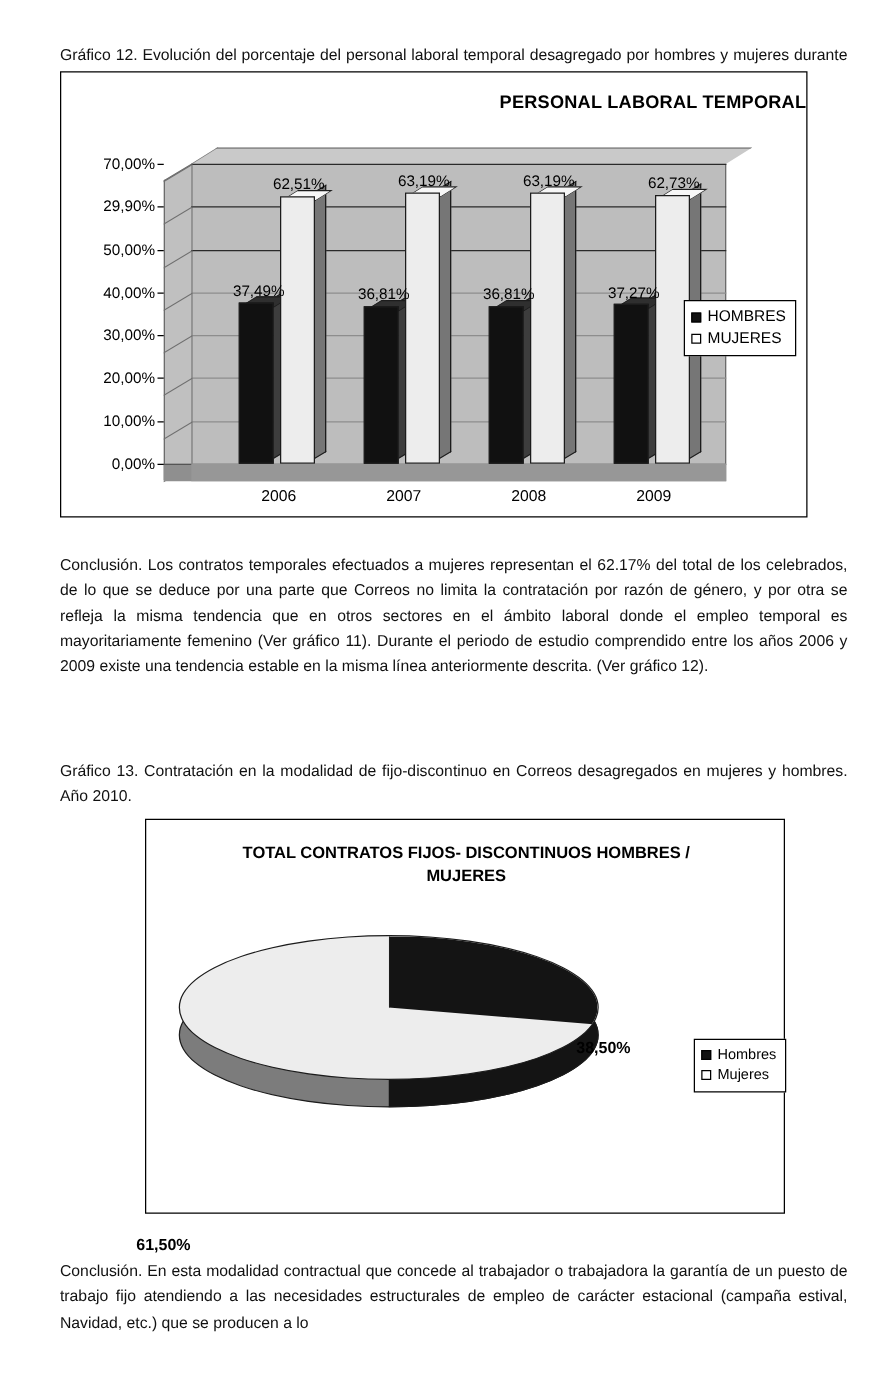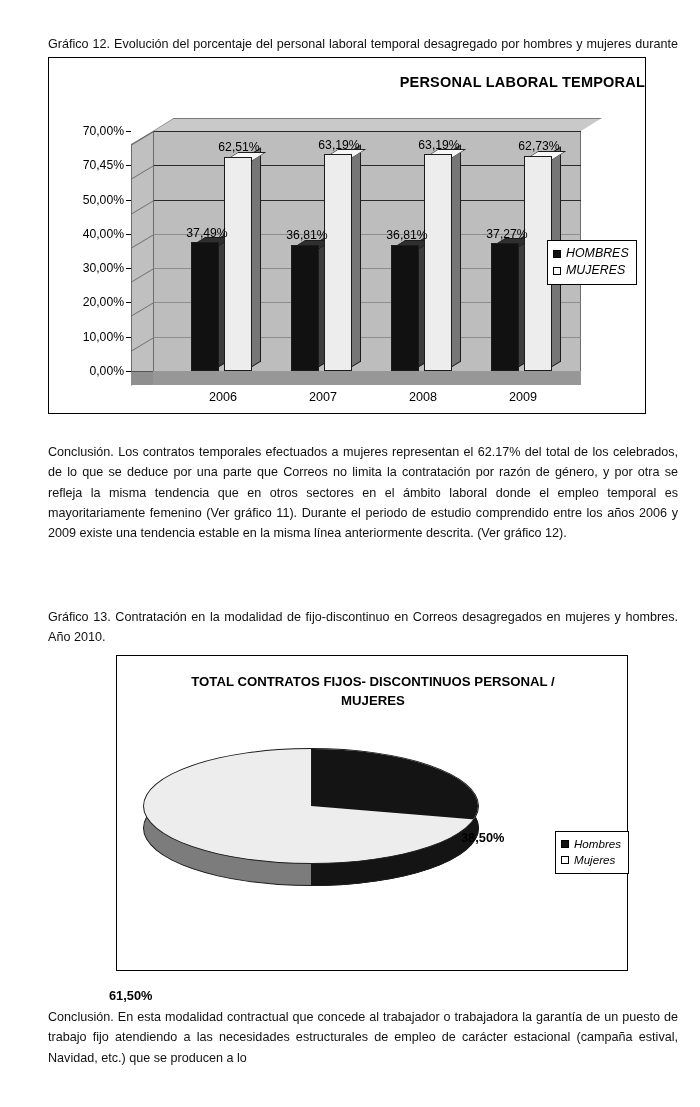--- a/index.html
+++ b/index.html
@@ -145,21 +145,21 @@
   }
 
   .legend-box {
     position: absolute;
     border: 1px solid #000;
     background: #fff;
     padding: 4px 7px 5px 5px;
     font-size: 12.4px;
     line-height: 17px;
   }
-  .legend-row { display: flex; align-items: center; white-space: nowrap; font-style: italic; }
+  .legend-row { display: flex; align-items: center; white-space: nowrap; }
   .swatch {
     display: inline-block; width: 8px; height: 8px;
     margin-right: 5px;
     border: 1px solid #000;
   }
   .swatch.black { background: #111; }
   .swatch.white { background: #fff; }
 
   
   #pie-figure { left: 116px; top: 655px; width: 512px; height: 316px; }
@@ -245,21 +245,21 @@
       <div class="grid-diag" style="top:115.9px;"></div>
       <div class="grid-diag" style="top:150.1px;"></div>
       <div class="grid-diag" style="top:184.4px;"></div>
       <div class="grid-diag" style="top:218.7px;"></div>
       <div class="grid-diag" style="top:253px;"></div>
 
       <div class="floor"></div>
       <div class="floor-inner"></div>
 
       <div class="ytick" style="top:13px;">70,00%</div>
-      <div class="ytick" style="top:47.3px;">70,45%</div>
+      <div class="ytick" style="top:47.3px;">29,90%</div>
       <div class="ytick" style="top:81.6px;">50,00%</div>
       <div class="ytick" style="top:115.9px;">40,00%</div>
       <div class="ytick" style="top:150.1px;">30,00%</div>
       <div class="ytick" style="top:184.4px;">20,00%</div>
       <div class="ytick" style="top:218.7px;">10,00%</div>
       <div class="ytick" style="top:253px;">0,00%</div>
 
       <div class="bar3d men" style="left:60px;  width:28px; height:128.6px;">
         <div class="side"></div>
         <div class="top"></div>
@@ -335,21 +335,21 @@
     <p class="body-text indent">Conclusión.   Los contratos temporales efectuados a mujeres representan el 62.17% del total de los celebrados, de lo que se deduce por una parte que Correos no limita la contratación por razón de género, y por otra se refleja la misma tendencia que en otros sectores en el ámbito laboral donde el empleo temporal es mayoritariamente femenino (Ver gráfico 11). Durante el periodo de estudio comprendido entre los años 2006 y 2009 existe una tendencia estable en la misma línea anteriormente descrita. (Ver gráfico 12).</p>
   </div>
 
 
   <div class="caption-block" style="top:607px;">
     <p class="body-text indent">Gráfico 13.   Contratación en la modalidad de fijo-discontinuo en Correos desagregados en mujeres y hombres. Año 2010.</p>
   </div>
 
   <div class="figure-box" id="pie-figure">
 
-    <div class="pie-title">TOTAL CONTRATOS FIJOS- DISCONTINUOS PERSONAL / MUJERES</div>
+    <div class="pie-title">TOTAL CONTRATOS FIJOS- DISCONTINUOS HOMBRES / MUJERES</div>
 
     <div class="pie-wrap">
 
       <div class="pie-side">
         <div class="rim-left"></div>
         <div class="rim-right">
             <i></i>
           </div>
       </div>
 

